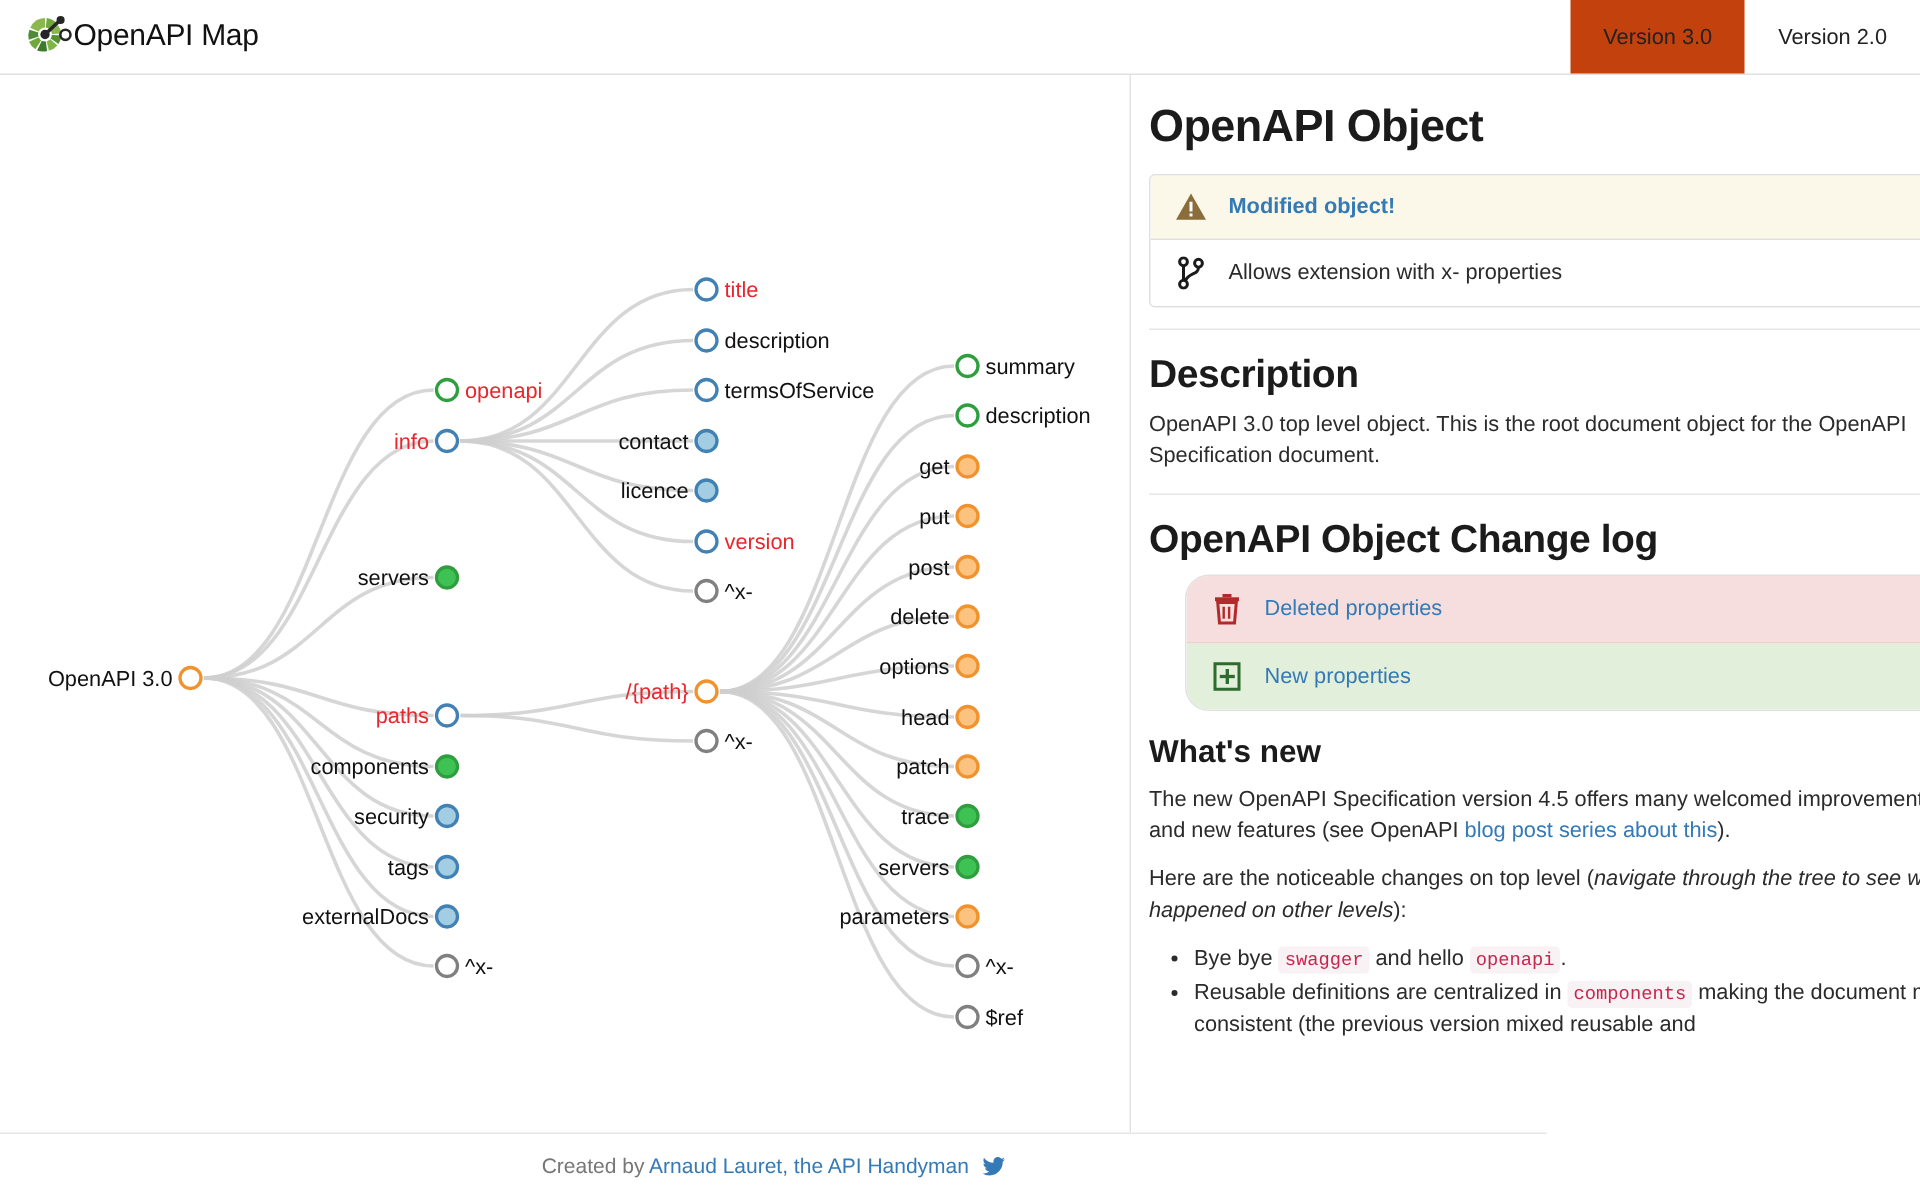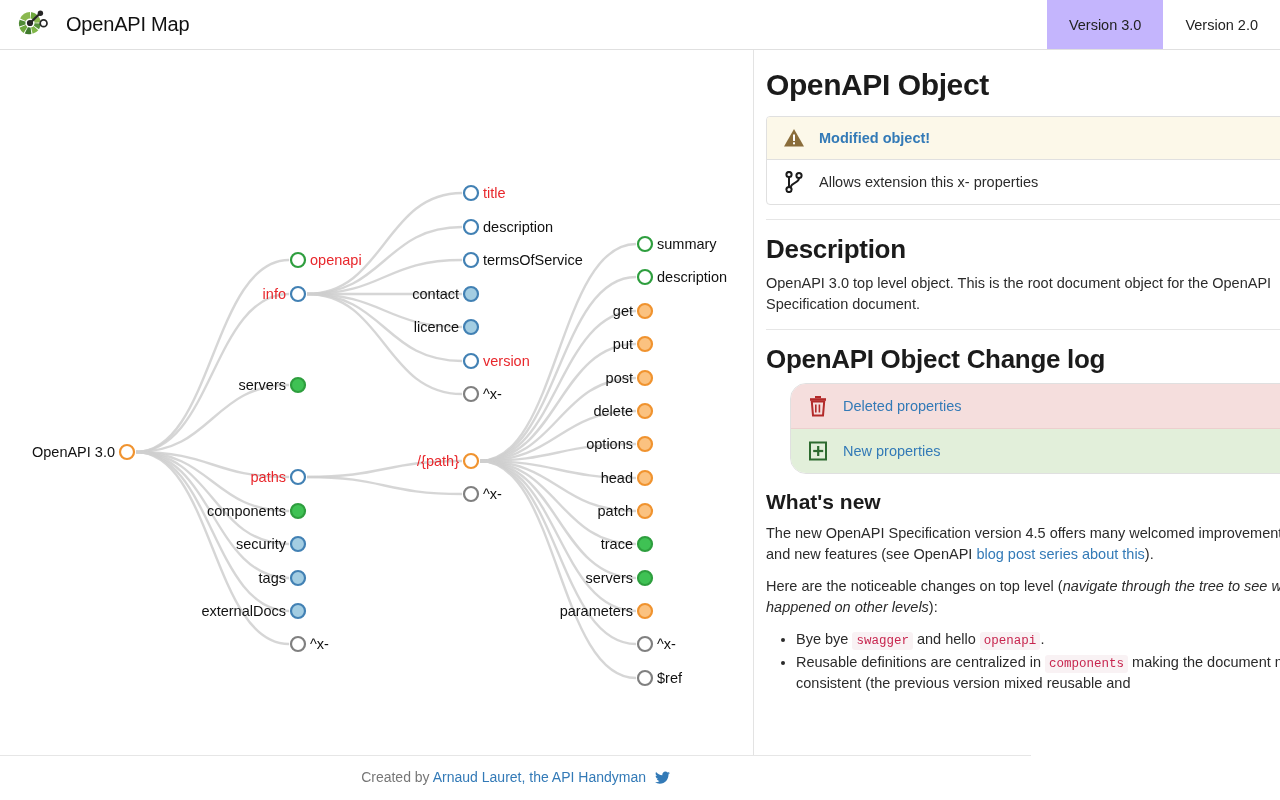--- a/index.html
+++ b/index.html
@@ -14,39 +14,39 @@
 
   
   #app-header {
     position: absolute; top: 0; left: 0;
     width: 1280px; height: 50px;
     border-bottom: 1px solid #e0e0e0;
     background: #ffffff;
   }
   #brand {
     position: absolute; left: 14px; top: 7px;
-    display: flex; align-items: center; gap: 18px;
+    display: flex; align-items: center; gap: 1px;
   }
   #brand-title {
     font-size: 20px; color: #111; letter-spacing: -.2px;
   }
   #version-tabs {
     position: absolute; right: 0; top: 0; height: 49px;
     display: flex; align-items: stretch;
   }
   .version-tab {
     display: flex; align-items: center; justify-content: center;
     padding: 0 22px;
     font-size: 14.5px; color: #222;
     cursor: pointer;
     background: transparent;
     border: 0;
     font-family: "Liberation Sans", sans-serif;
   }
-  .version-tab.active { background: #c4b5fd; }
+  .version-tab.active { background: #c2410c; }
 
   
   #main-area {
     position: absolute; top: 50px; left: 0;
     width: 1280px; height: 705px;
   }
   #map-pane {
     position: absolute; top: 0; left: 0;
     width: 753px; height: 705px;
     overflow: hidden;
@@ -355,21 +355,21 @@
       <div class="info-row">
         <span class="icon-box">
           <svg width="20" height="22" viewBox="0 0 20 22">
             <circle cx="5" cy="3.5" r="2.6" fill="none" stroke="#1b1b1b" stroke-width="2"></circle>
             <circle cx="5" cy="18.5" r="2.6" fill="none" stroke="#1b1b1b" stroke-width="2"></circle>
             <circle cx="15" cy="4.5" r="2.6" fill="none" stroke="#1b1b1b" stroke-width="2"></circle>
             <path d="M5 6.2 L5 15.9" stroke="#1b1b1b" stroke-width="2" fill="none"></path>
             <path d="M15 7.1 C15 12.5 8.5 10.5 6.2 16.3" stroke="#1b1b1b" stroke-width="2" fill="none"></path>
           </svg>
         </span>
-        <span class="row-label">Allows extension this x- properties</span>
+        <span class="row-label">Allows extension with x- properties</span>
       </div>
 
     </div>
 
     <div class="section-rule"></div>
 
     <h2 class="detail-h2">Description</h2>
     <p class="para">OpenAPI 3.0 top level object. This is the root document object for the OpenAPI Specification document.</p>
 
     <div class="section-rule"></div>

